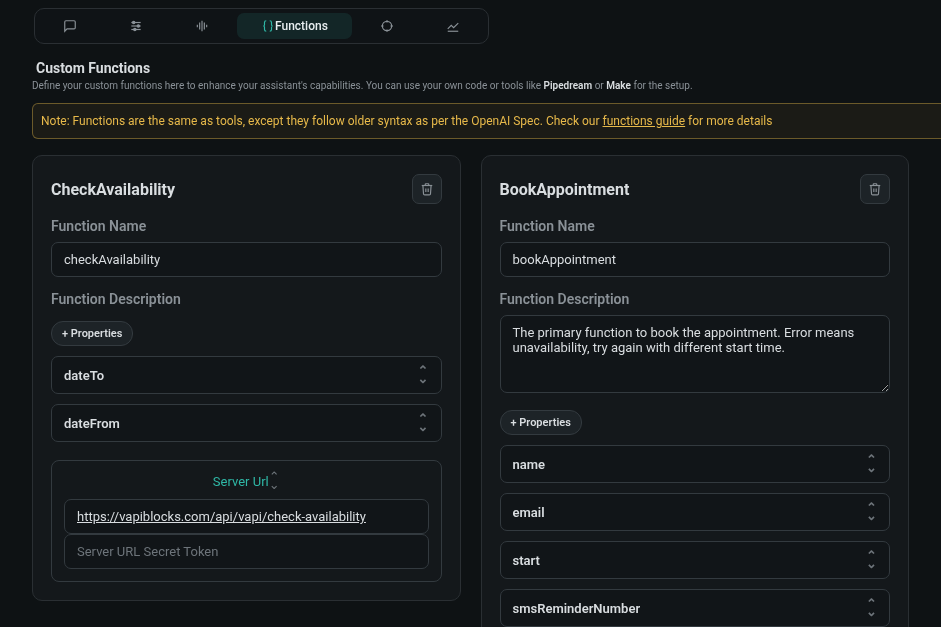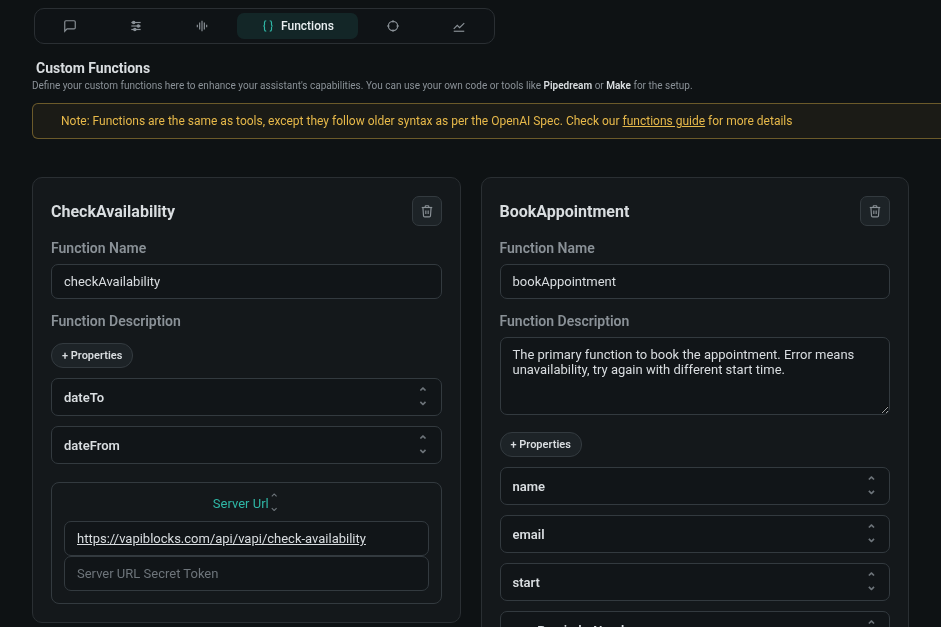--- a/index.html
+++ b/index.html
@@ -34,21 +34,21 @@
   }
   .tabgroup{
     display:flex;
     gap:4px;
     border:1px solid var(--border);
     border-radius:10px;
     padding:4px;
     background:#0f1316;
   }
   .tab{
-    display:flex;align-items:center;gap:6px;
+    display:flex;align-items:center;
     padding:6px 24px;border-radius:7px;
     color:var(--muted);
     font-size:12px;font-weight:500;
     cursor:pointer;
   }
   .tab.active{
     background:var(--tealbg);
     color:#e8eef0;
   }
   .tab.active .ficon{color:var(--teal)}
@@ -57,24 +57,24 @@
 
   .page{padding:16px 32px 40px}
   .title{font-size:14px;font-weight:700;margin:0 4px 4px}
   .desc{color:var(--muted);font-size:10px;margin:0 0 12px}
   .desc b{color:var(--text);font-weight:600}
 
   .note{
     border:1px solid rgba(231,185,74,0.4);
     background:rgba(231,185,74,0.06);
     border-radius:6px;
-    padding:10px 28px;
+    padding:10px 8px;
     color:var(--yellow);
     font-size:12px;
-    margin-bottom:38px;
+    margin-bottom:16px;
     margin-right:-32px;
     border-right:none;
     border-top-right-radius:0;
     border-bottom-right-radius:0;
   }
   .note a{color:var(--yellow);text-decoration:underline}
 
   .cols{display:flex;gap:20px;align-items:flex-start}
   .card{
     flex:1;

